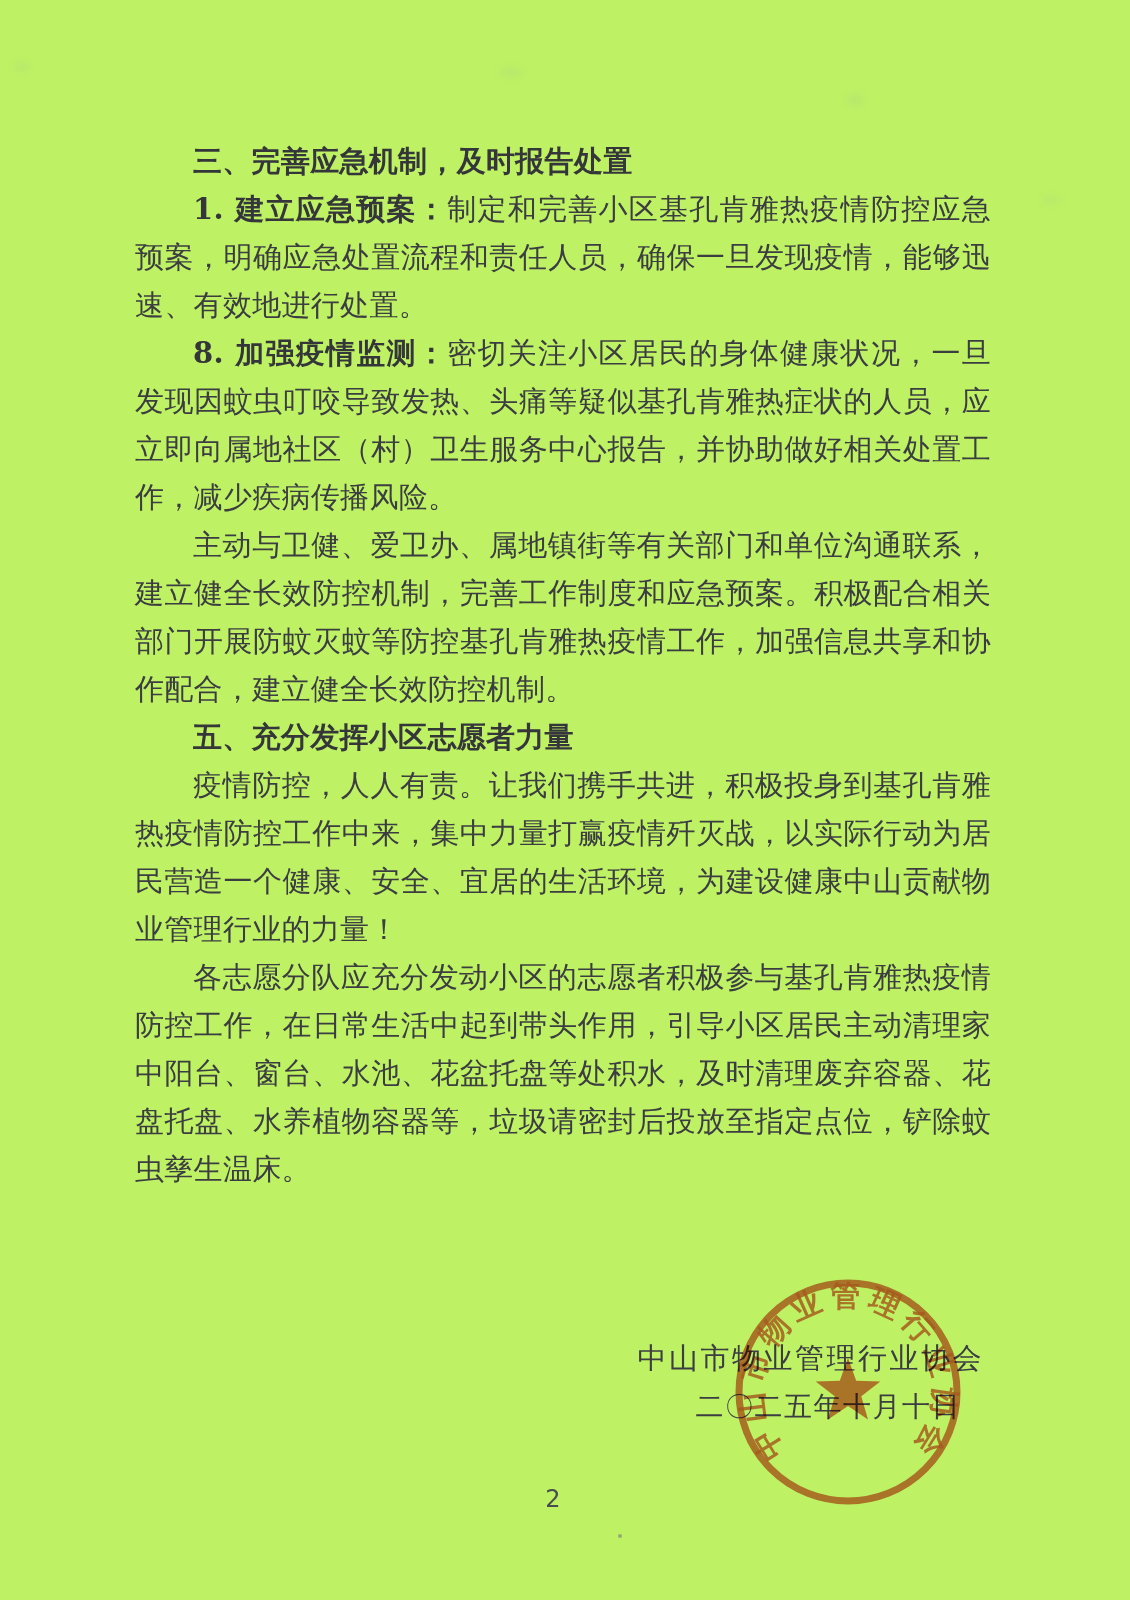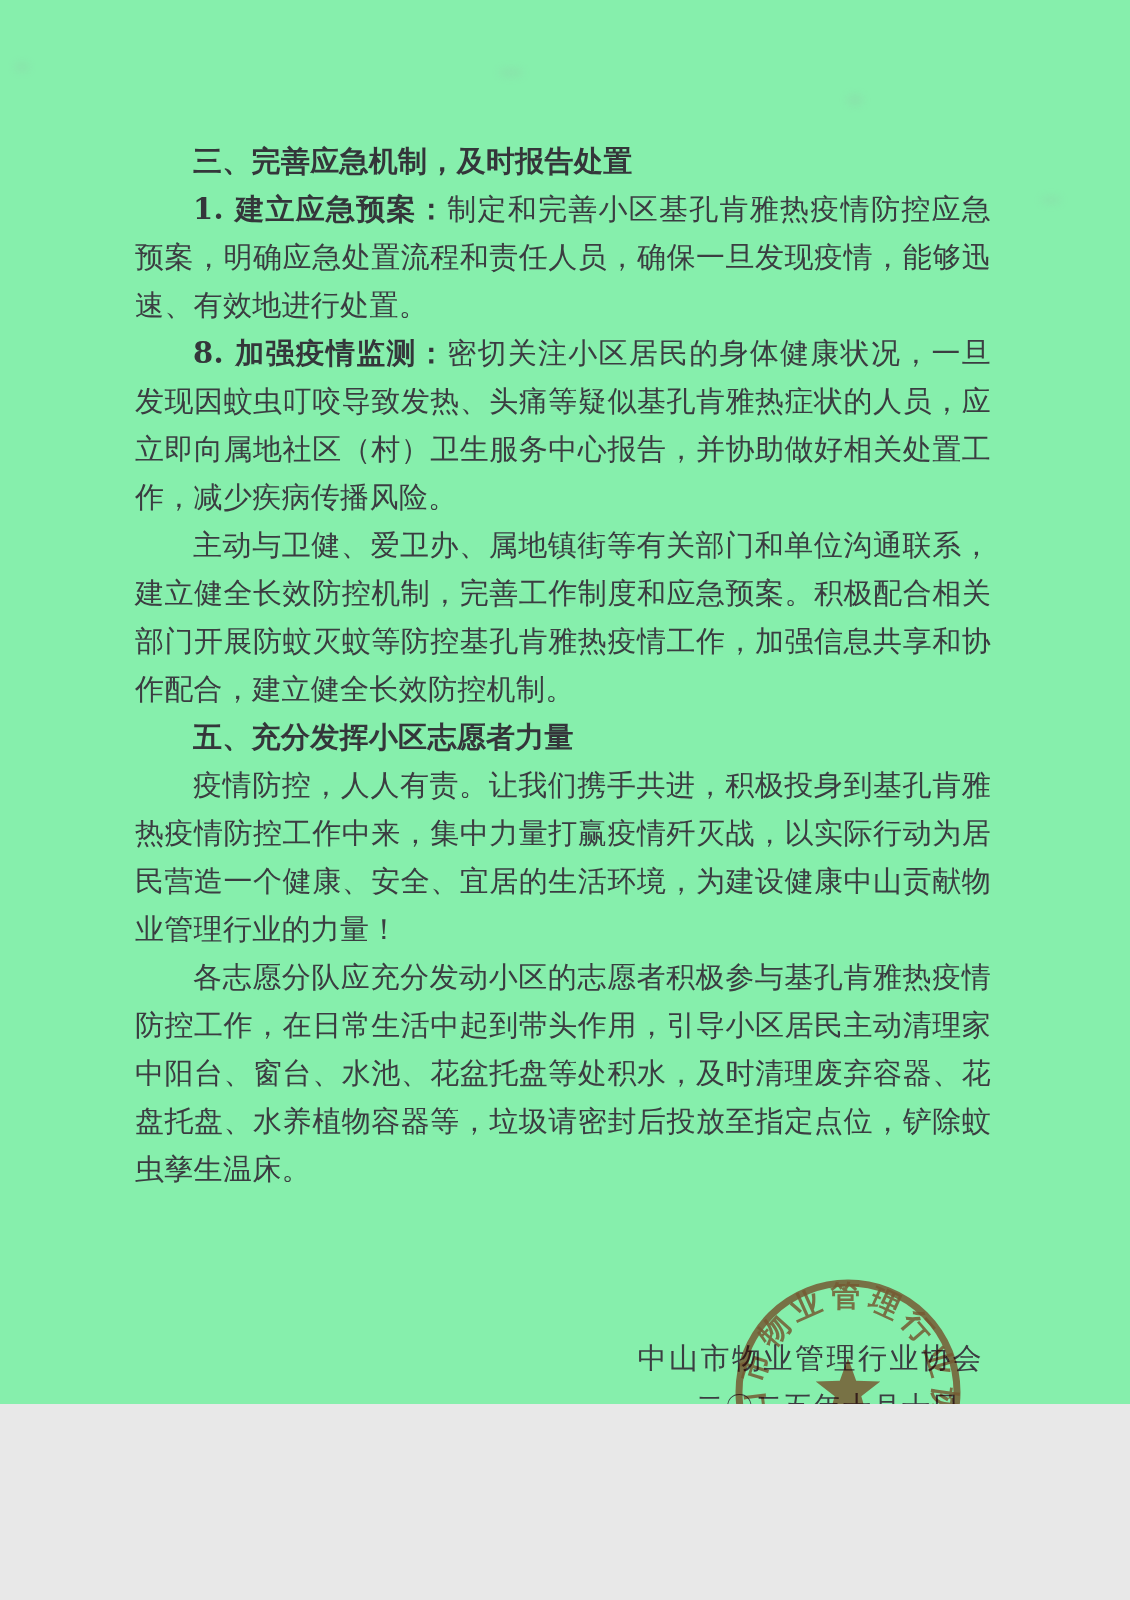--- a/index.html
+++ b/index.html
@@ -3,23 +3,23 @@
 <meta charset="utf-8">
 <style>
   html, body {
     margin: 0;
     padding: 0;
     background: #e8e8e8;
   }
   .page {
     position: relative;
     width: 1130px;
-    height: 1404px;
+    height: 1600px;
     margin: 0 auto;
-    background: #86efac;
+    background: #bef264;
     overflow: hidden;
     font-family: "DejaVu Serif", "Liberation Serif", serif;
   }
   
   .smudge {
     position: absolute;
     border-radius: 50%;
     background: #9aa0a6;
     filter: blur(4px);
     opacity: 0.14;

